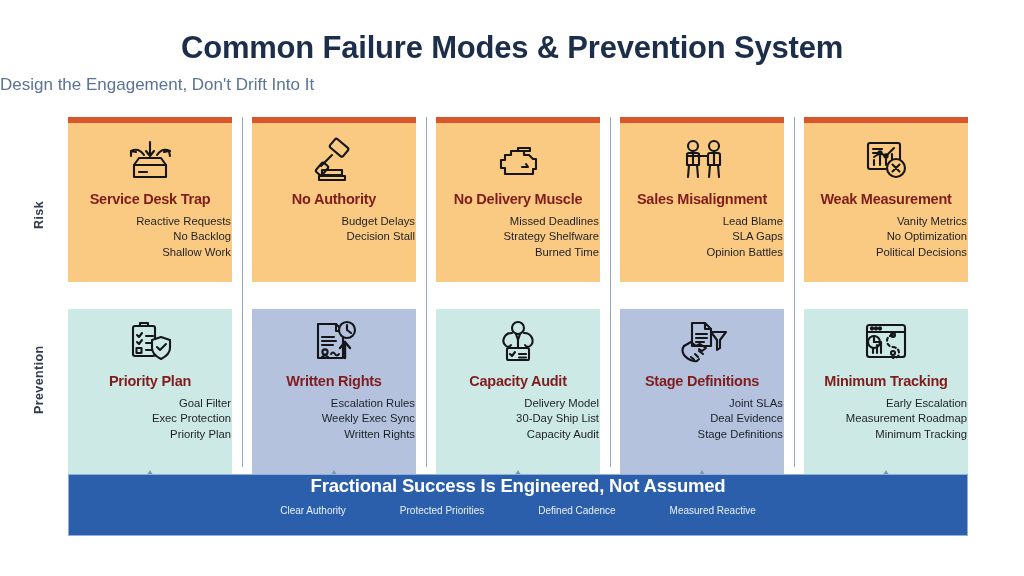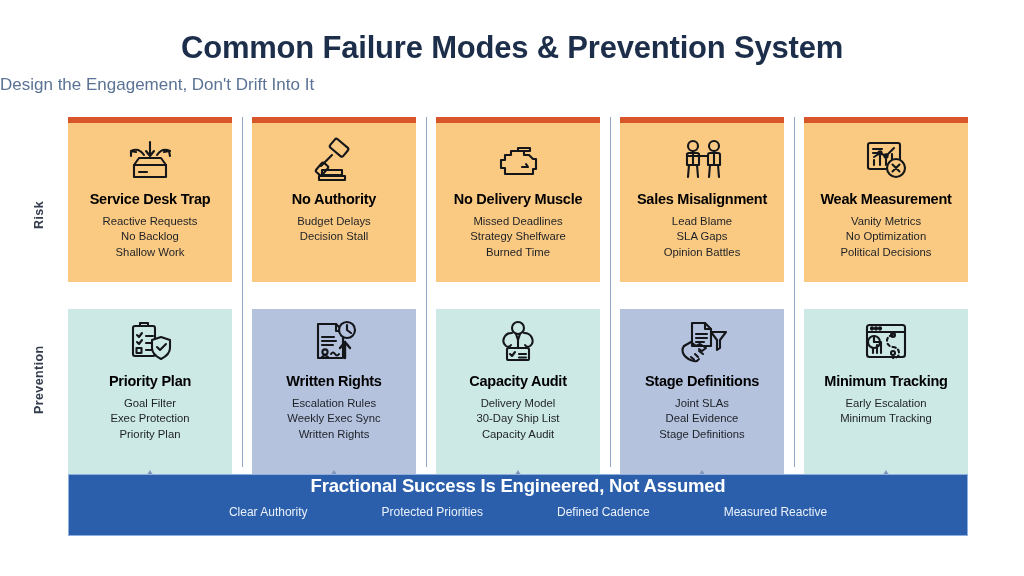--- a/index.html
+++ b/index.html
@@ -67,31 +67,31 @@
     padding-top: 3px;
   }
   .card-prev.cyan { background: #cde9e6; }
   .card-prev.blue { background: #b4c2de; }
 
   .icon-box { width: 62px; height: 56px; display: flex; align-items: center; justify-content: center; }
   .icon-box svg { display: block; }
   .card-prev .icon-box { height: 60px; }
 
   .card-title {
-    font-size: 14.5px; font-weight: bold; color: #000000;
+    font-size: 14.5px; font-weight: bold; color: #7f1d1d;
     text-align: center; line-height: 1.1; width: 132px;
     margin-top: 4px; letter-spacing: -0.25px;
   }
   .card-prev .card-title { font-size: 14.5px; margin-top: 2px; }
   .bullets {
     margin-top: 6px; text-align: center;
     font-size: 11.3px; line-height: 15.5px; color: #1d2026;
     width: 162px;
   }
-  .bullets div { white-space: nowrap; }
+  .bullets div { white-space: nowrap; text-align: right; }
 
   
   .arrow {
     position: absolute; width: 14px; height: 20px;
   }
 
   
   .banner {
     position: absolute; left: 68px; top: 474px;
     width: 900px; height: 62px;
@@ -101,21 +101,21 @@
   .banner-title {
     text-align: center;
     color: #ffffff; font-size: 18.5px; font-weight: bold;
     letter-spacing: -0.2px;
   }
   .banner-subs {
     margin-top: 8px;
     display: flex; justify-content: center; gap: 54px;
   }
   .banner-subs span {
-    color: #eaf1fb; font-size: 12px; white-space: nowrap; margin-left: 20px;
+    color: #eaf1fb; font-size: 10px; white-space: nowrap;
   }
 </style>
 </head>
 <body>
 
 <div class="canvas">
 
   <div class="title">Common Failure Modes &amp; Prevention System</div>
   <div class="subtitle">Design the Engagement, Don't Drift Into It</div>
 
@@ -353,20 +353,21 @@
       <path d="M14 37 v-5 M18 37 v-8 M22 37 v-11"></path>
       <path d="M34 19 q-6 1 -6 6 q0 5 6 6 q6 1 6 6 q0 5 -6 5" stroke-dasharray="3 3"></path>
       <circle cx="34" cy="19" r="2"></circle>
       <circle cx="34" cy="37" r="2"></circle>
     </g>
             </svg>
           </div>
        <div class="card-title">Minimum Tracking</div>
        <div class="bullets">
          <div>Early Escalation</div>
+            <div>Measurement Roadmap</div>
             <div>Minimum Tracking</div>
        </div>
      </div>
       </div>
       <div class="arrow" style="left: 811px; top: 353px;"><svg width="14" height="20" viewBox="0 0 14 20">
       <path d="M7 20 V6" stroke="#7e96bb" stroke-width="2" fill="none"></path>
       <path d="M7 0 L12 8 H2 Z" fill="#7e96bb"></path>
     </svg></div>
     </div>
 

